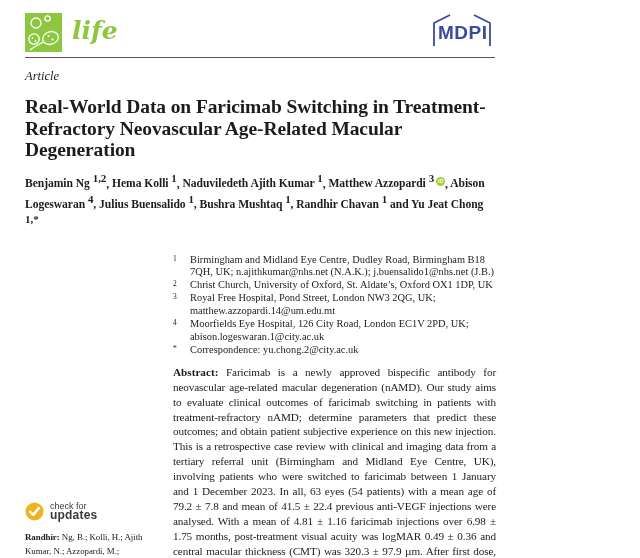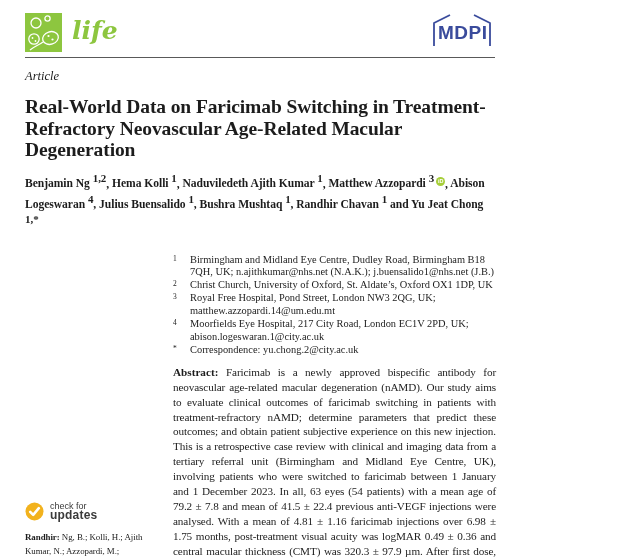--- a/index.html
+++ b/index.html
@@ -109,21 +109,21 @@
           <div class="affil-row">
             <span class="affil-marker">2</span>
             <span class="affil-text">Christ Church, University of Oxford, St. Aldate’s, Oxford OX1 1DP, UK</span>
           </div>
           <div class="affil-row">
             <span class="affil-marker">3</span>
             <span class="affil-text">Royal Free Hospital, Pond Street, London NW3 2QG, UK; matthew.azzopardi.14@um.edu.mt</span>
           </div>
           <div class="affil-row">
             <span class="affil-marker">4</span>
-            <span class="affil-text">Moorfields Eye Hospital, 217 City Road, London EC1V 2PD, UK; abison.logeswaran.1@city.ac.uk</span>
+            <span class="affil-text">Moorfields Eye Hospital, 126 City Road, London EC1V 2PD, UK; abison.logeswaran.1@city.ac.uk</span>
           </div>
           <div class="affil-row">
             <span class="affil-marker">*</span>
             <span class="affil-text">Correspondence: yu.chong.2@city.ac.uk</span>
           </div>
         </div>
 
       <p class="abstract">
         <b>Abstract:</b>
         <span>Faricimab is a newly approved bispecific antibody for neovascular age-related macular degeneration (nAMD). Our study aims to evaluate clinical outcomes of faricimab switching in patients with treatment-refractory nAMD; determine parameters that predict these outcomes; and obtain patient subjective experience on this new injection. This is a retrospective case review with clinical and imaging data from a tertiary referral unit (Birmingham and Midland Eye Centre, UK), involving patients who were switched to faricimab between 1 January and 1 December 2023. In all, 63 eyes (54 patients) with a mean age of 79.2 ± 7.8 and mean of 41.5 ± 22.4 previous anti-VEGF injections were analysed. With a mean of 4.81 ± 1.16 faricimab injections over 6.98 ± 1.75 months, post-treatment visual acuity was logMAR 0.49 ± 0.36 and central macular thickness (CMT) was 320.3 ± 97.9 µm. After first dose, 39.1% achieved complete dryness and 89.1% had anatomical improvement. Presence of subretinal fluid was a predictor of better functional outcomes (p = 0.001, β = −0.182), while initial CMT predicted better anatomical outcomes (p = 0.001, β = 0.688). Compared to their experiences of previous anti-VEGF injections, 89% of patients reported no more discomfort and 87.0% experienced no more floaters, photopsia, or bubbles post-injection. Faricimab switching has anatomical efficacy but limited functional improvement in treatment-refractory AMD. Patient experiences of faricimab compared to previous injections were overall positive.</span>

